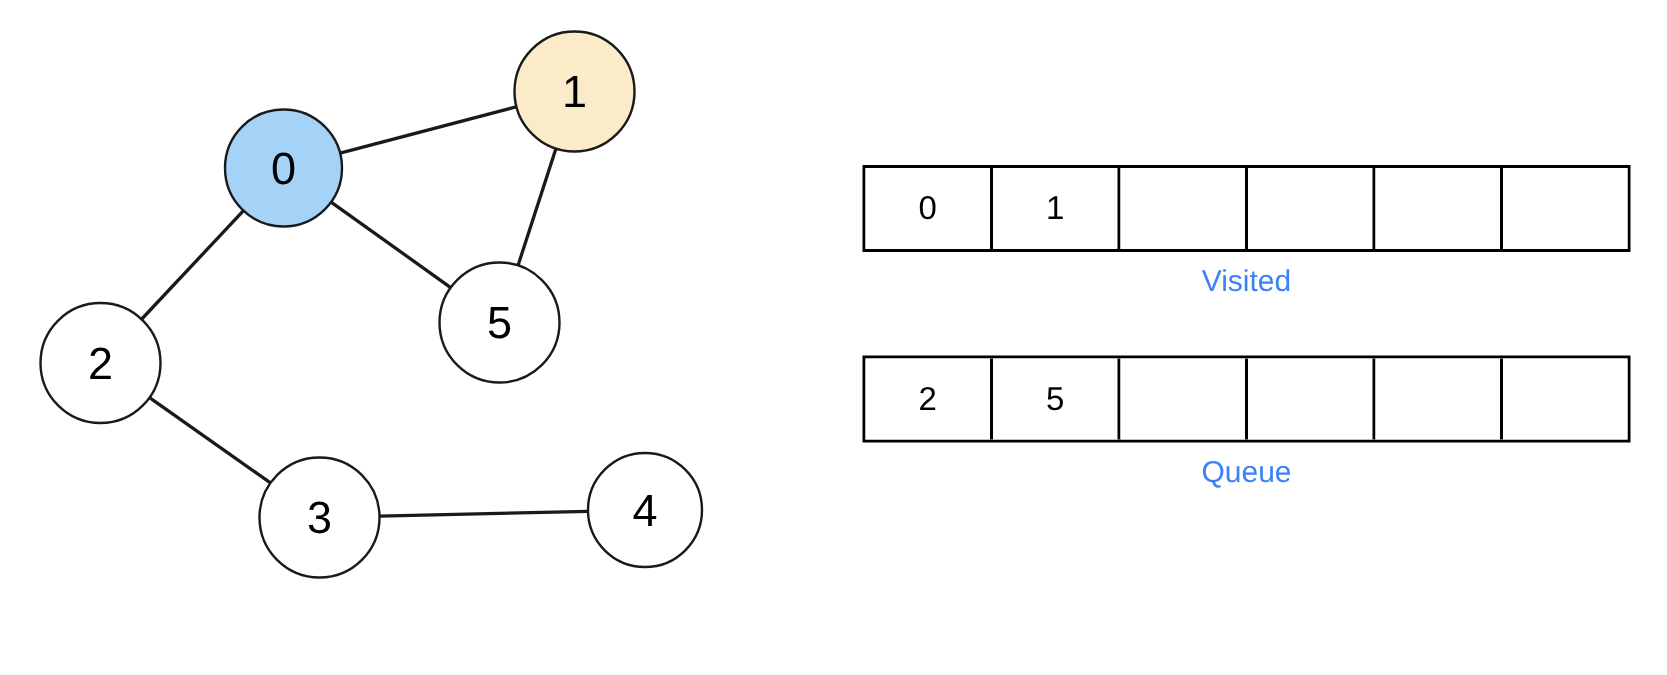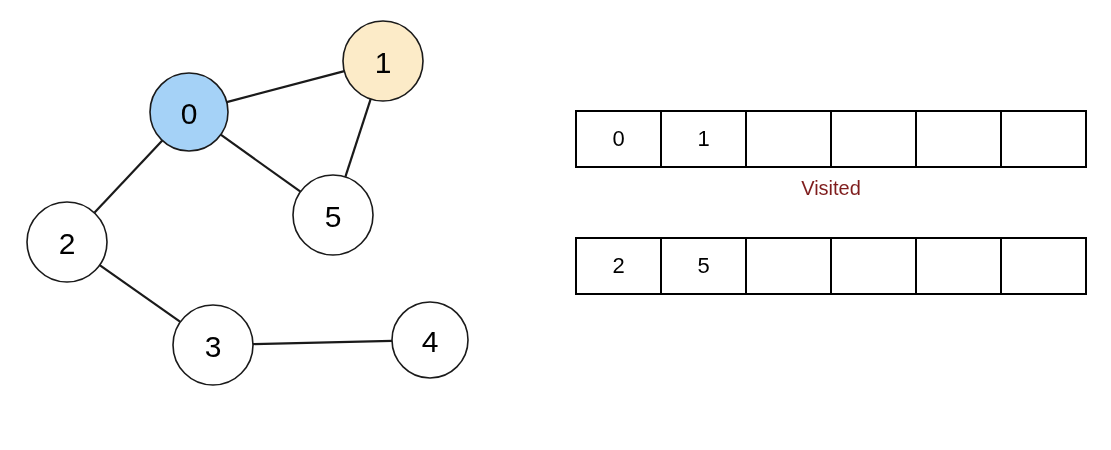--- a/index.html
+++ b/index.html
@@ -81,21 +81,21 @@
     background: #ffffff;
   }
   .array-cell:last-child {
     border-right: none;
   }
   .array-caption {
     width: 512px;
     text-align: center;
     font-family: "Liberation Sans", sans-serif;
     font-size: 20px;
-    color: #7f1d1d;
+    color: #3b82f6;
     margin-top: 9px;
   }
 </style>
 </head>
 <body>
 
 <div id="root">
 
   <div id="graph-panel">
     <svg id="graph-svg" width="520" height="450" viewBox="0 0 520 450">
@@ -152,16 +152,17 @@
 
     <div class="array-block" id="queue-block">
       <div class="array-row" id="queue-row">
           <div class="array-cell">2</div>
           <div class="array-cell">5</div>
           <div class="array-cell"></div>
           <div class="array-cell"></div>
           <div class="array-cell"></div>
           <div class="array-cell"></div>
         </div>
+      <div class="array-caption">Queue</div>
     </div>
 
   </div>
 </div>
 
 </body></html>

